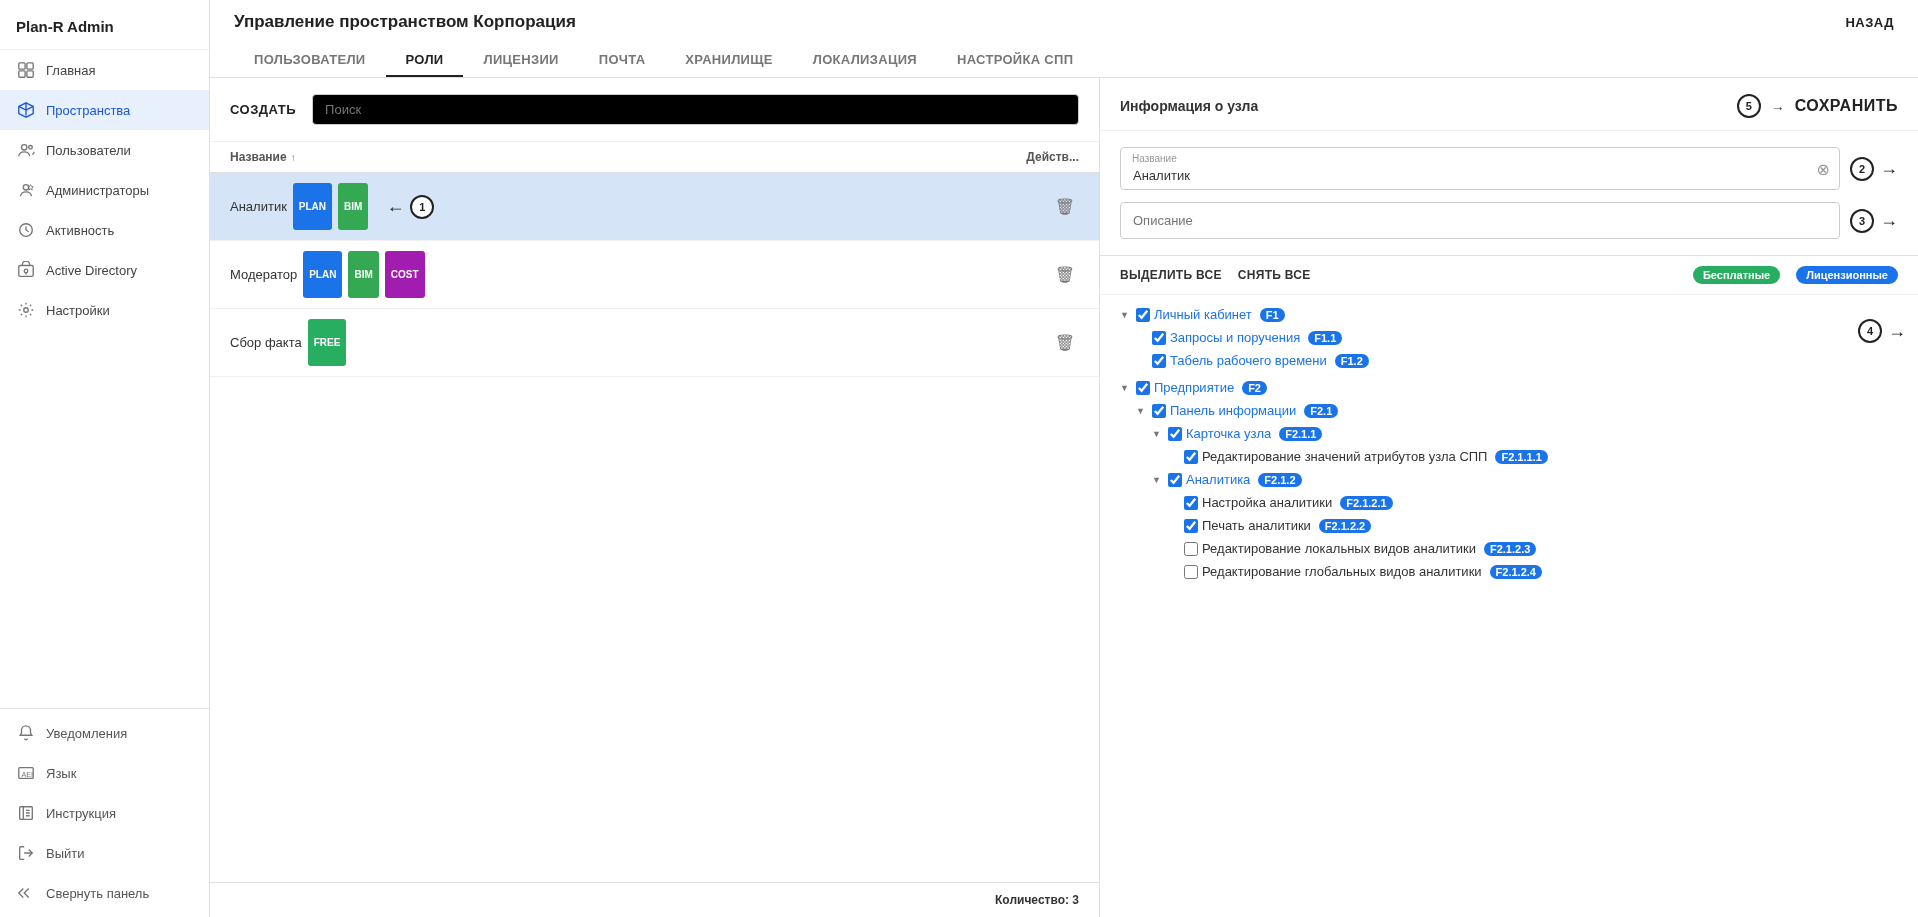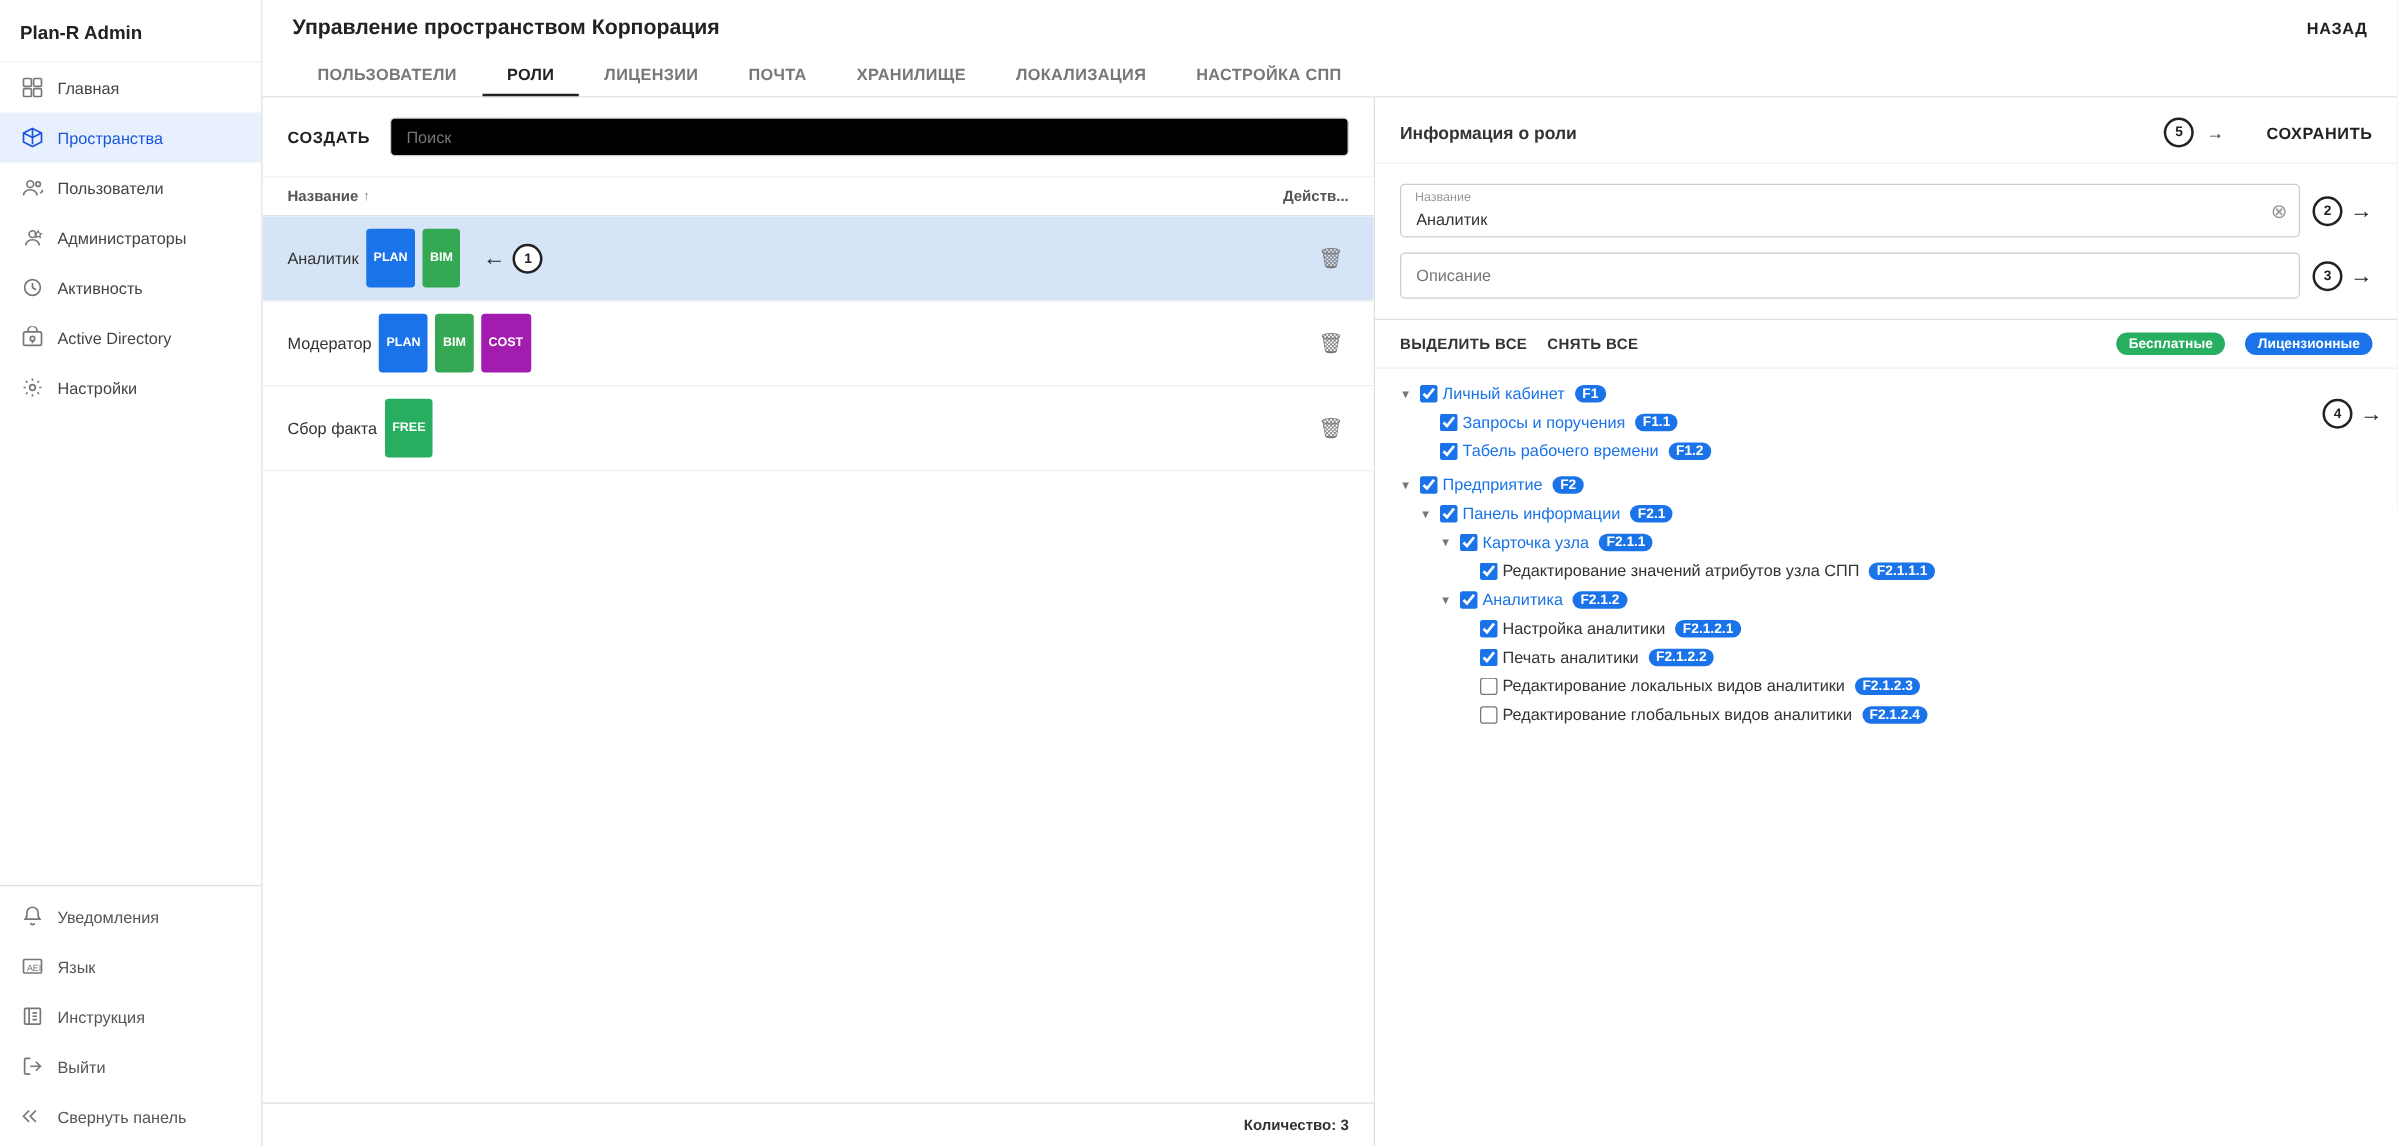--- a/index.html
+++ b/index.html
@@ -248,26 +248,25 @@
       font-size: 14px;
       font-weight: 600;
       color: #333;
     }
     .save-area {
       display: flex;
       align-items: center;
       gap: 10px;
     }
     .btn-save {
-      font-size: 13px;
+      font-size: 16px;
       font-weight: 700;
       color: #222;
       cursor: pointer;
       letter-spacing: 0.5px;
-      margin-left: 24px;
     }
     .arrow-right { font-size: 14px; color: #333; }
 
     .right-panel-fields {
       padding: 16px 20px;
       display: flex;
       flex-direction: column;
       gap: 12px;
       border-bottom: 1px solid #e0e0e0;
     }
@@ -582,21 +581,21 @@
         </div>
       </div>
 
       <div class="table-footer">
         <span>Количество: 3</span>
       </div>
     </div>
 
     <div class="right-panel">
       <div class="right-panel-header">
-        <span class="role-info-title">Информация о роли</span>
+        <span class="role-info-title">Информация о узла</span>
         <div class="save-area">
           <span class="callout">5</span>
           <span class="arrow-right">→</span>
           <span class="btn-save">СОХРАНИТЬ</span>
         </div>
       </div>
 
       <div class="right-panel-fields">
 
         <div style="display:flex;align-items:center;gap:10px;">

